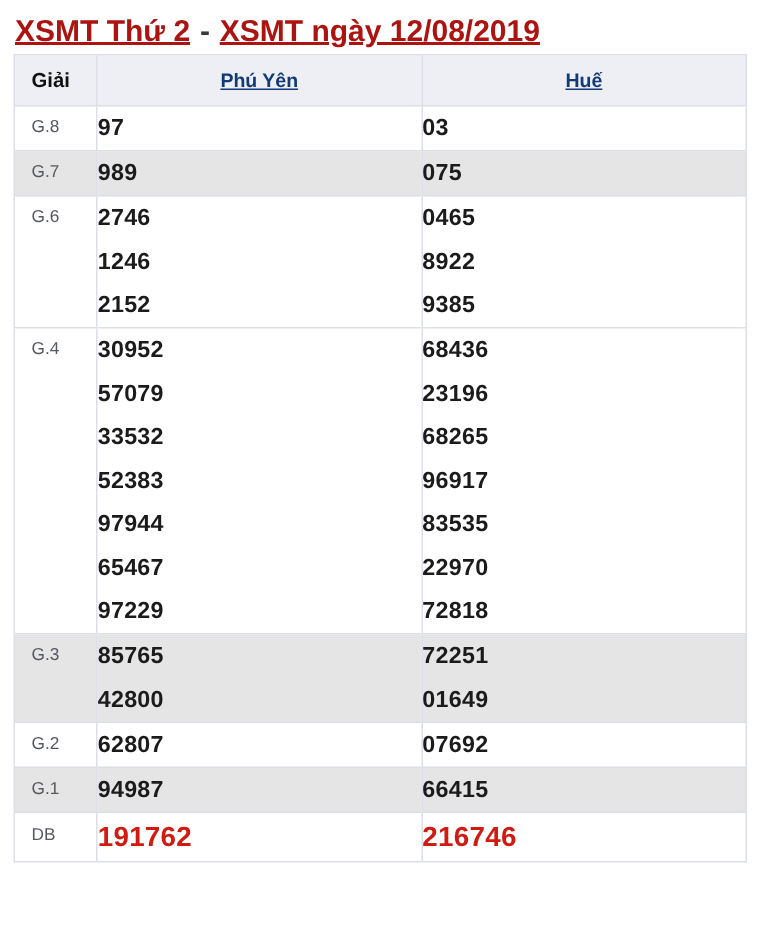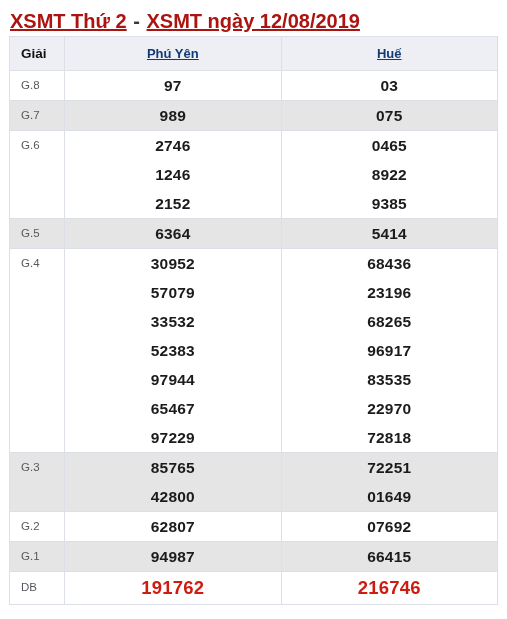--- a/index.html
+++ b/index.html
@@ -101,21 +101,21 @@
   td.prize-label {
     text-align: left;
     padding-left: 11px !important;
     font-size: 11.5px;
     color: #55585e;
     font-weight: normal;
     vertical-align: top;
     padding-top: 8px !important;
   }
   td.num-cell {
-    text-align: center;
+    text-align: left;
     font-size: 15.5px;
     font-weight: bold;
     color: #1b1b1b;
     letter-spacing: 0.2px;
   }
   .num-line {
     height: 29px;
     line-height: 29px;
   }
   tr.db-row td.num-cell .num-line {
@@ -182,29 +182,20 @@
             <div class="num-line">2746</div>
             <div class="num-line">1246</div>
             <div class="num-line">2152</div>
           </td>
           <td class="num-cell">
             <div class="num-line">0465</div>
             <div class="num-line">8922</div>
             <div class="num-line">9385</div>
           </td>
         </tr>
-        <tr class="shade row-sep">
-          <td class="prize-label">G.5</td>
-          <td class="num-cell">
-            <div class="num-line">6364</div>
-          </td>
-          <td class="num-cell">
-            <div class="num-line">5414</div>
-          </td>
-        </tr>
         <tr class="plain row-sep">
           <td class="prize-label">G.4</td>
           <td class="num-cell">
             <div class="num-line">30952</div>
             <div class="num-line">57079</div>
             <div class="num-line">33532</div>
             <div class="num-line">52383</div>
             <div class="num-line">97944</div>
             <div class="num-line">65467</div>
             <div class="num-line">97229</div>

